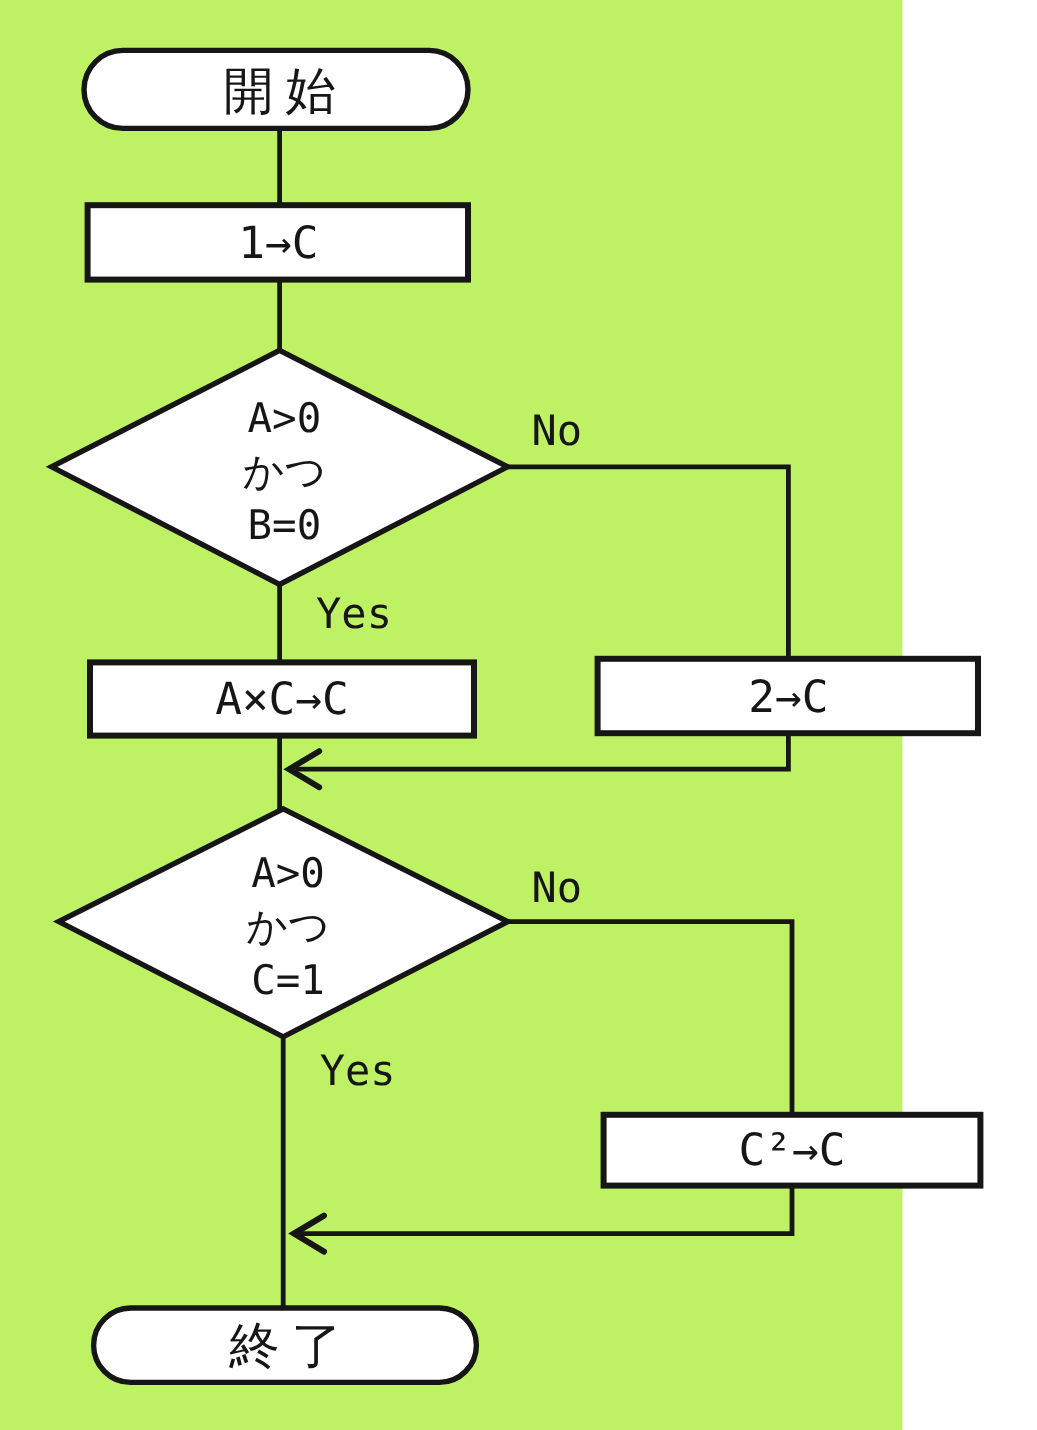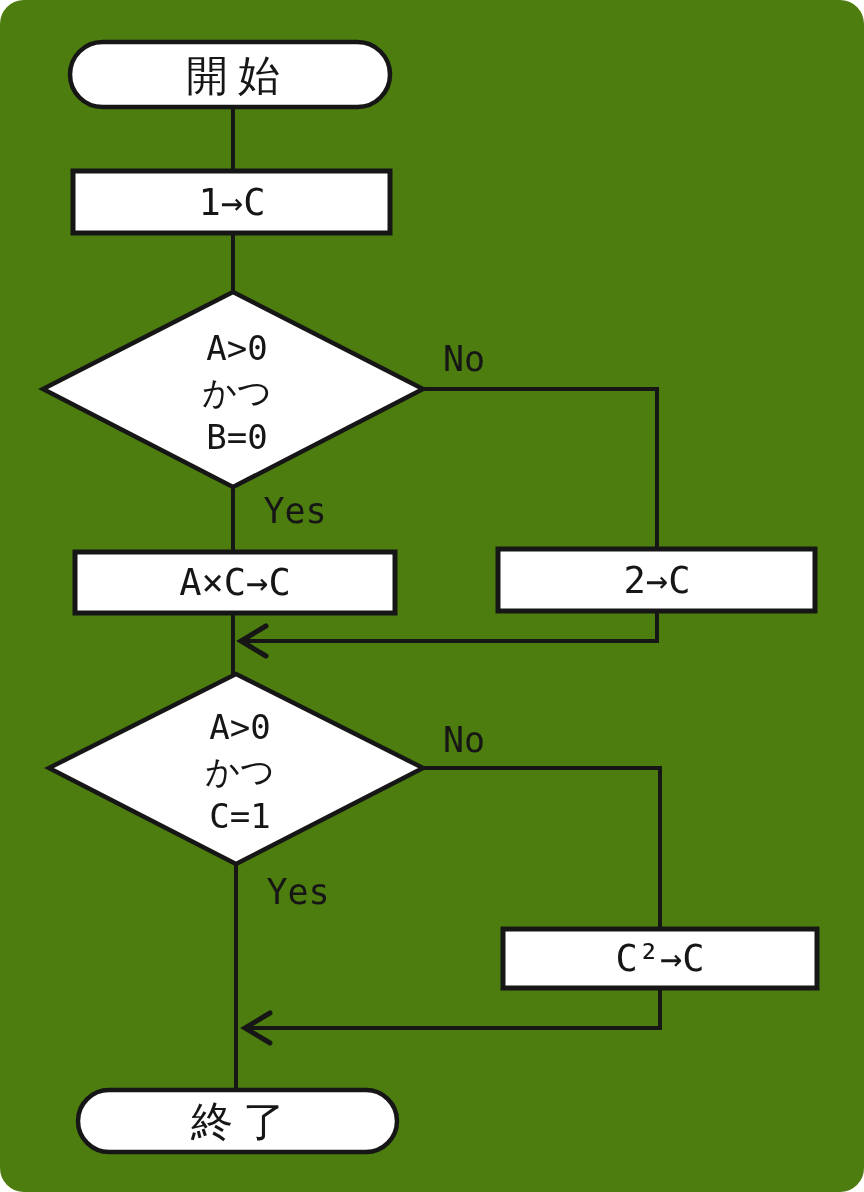--- a/index.html
+++ b/index.html
@@ -4,25 +4,24 @@
 <style>
   html, body {
     margin: 0;
     padding: 0;
     background: #ffffff;
     width: 864px;
     height: 1192px;
     overflow: hidden;
   }
   .page {
-    width: 864px;
+    width: 752px;
     height: 1192px;
-    background: #4d7c0f;
+    background: #bef264;
     position: relative;
-    border-radius: 24px;
   }
   svg {
     display: block;
   }
   .edge {
     stroke: #161616;
     stroke-width: 4;
     fill: none;
   }
   .arrowhead {

